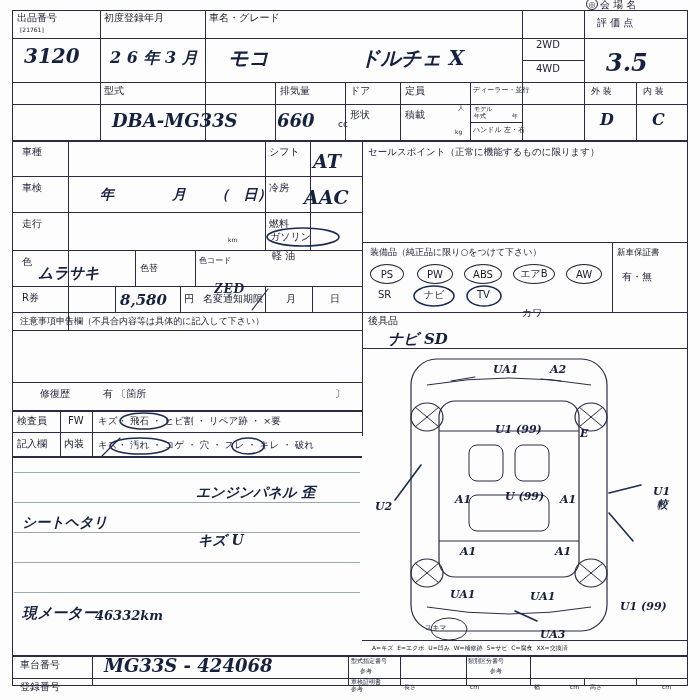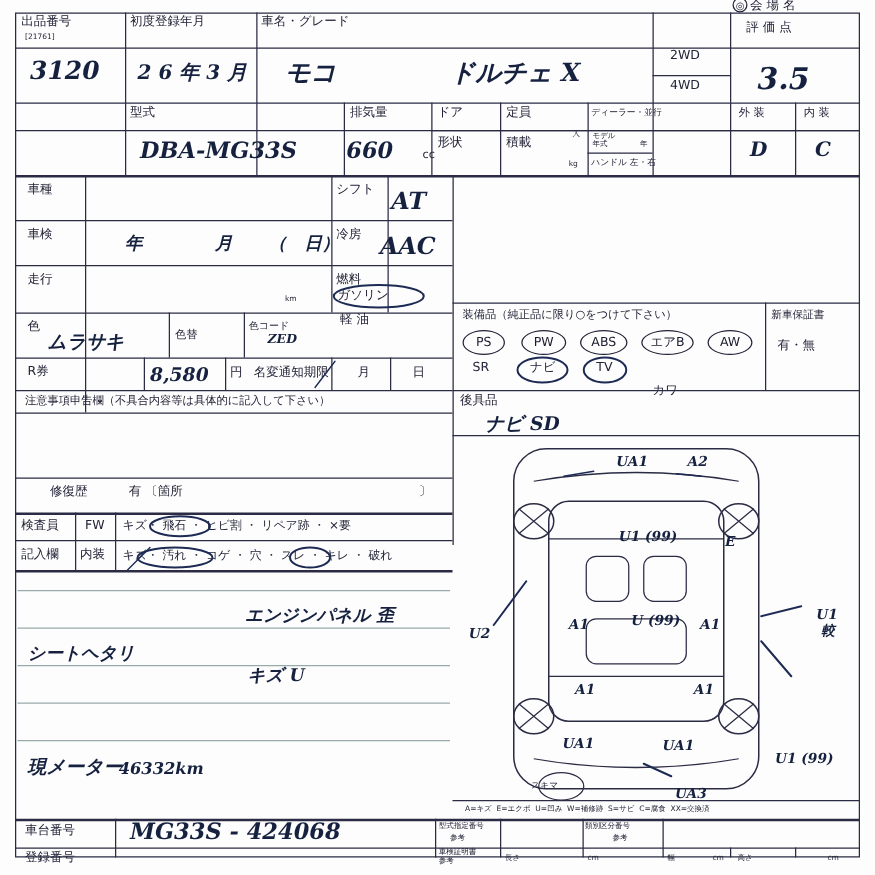--- a/index.html
+++ b/index.html
@@ -132,21 +132,21 @@
   <div class="lbl" style="left:270px;top:232px;font-size:10px;">ガソリン</div>
   <div class="lbl" style="left:272px;top:251px;font-size:10px;">軽 油</div>
   <svg class="b" style="left:263px;top:226px;" width="80" height="22" viewBox="0 0 80 22">
       <ellipse class="pen" cx="40" cy="11" rx="36" ry="9"></ellipse>
     </svg>
 
   <div class="lbl" style="left:22px;top:257px;font-size:10px;">色</div>
   <div class="hand sml" style="left:38px;top:264px;font-size:15px;">ムラサキ</div>
   <div class="lbl" style="left:140px;top:264px;font-size:9px;">色替</div>
   <div class="lbl" style="left:199px;top:257px;font-size:8px;">色コード</div>
-  <div class="hand sml" style="left:214px;top:266px;font-size:10px;">ZED</div>
+  <div class="hand sml" style="left:214px;top:280px;font-size:15px;font-family:Liberation Serif, serif;">ZED</div>
 
   <div class="lbl" style="left:22px;top:293px;font-size:10px;">R券</div>
   <div class="hand sml" style="left:120px;top:291px;font-size:15px;">8,580</div>
   <div class="lbl" style="left:184px;top:294px;font-size:10px;">円</div>
   <div class="lbl" style="left:203px;top:294px;font-size:10px;">名変通知期限</div>
   <div class="lbl" style="left:286px;top:294px;font-size:10px;">月</div>
   <div class="lbl" style="left:330px;top:294px;font-size:10px;">日</div>
   <svg class="b" style="left:250px;top:286px;" width="20" height="26" viewBox="0 0 20 26">
       <path class="pen2" d="M2 24 L18 3"></path>
     </svg>
@@ -180,20 +180,21 @@
   <div class="hline" style="left:14px;top:502px;width:346px;background:#9aa;"></div>
   <div class="hline" style="left:14px;top:532px;width:346px;background:#9aa;"></div>
   <div class="hline" style="left:14px;top:562px;width:346px;background:#9aa;"></div>
   <div class="hline" style="left:14px;top:592px;width:346px;background:#9aa;"></div>
   <div class="hand sml" style="left:196px;top:484px;font-size:14px;">エンジンパネル 歪</div>
   <div class="hand sml" style="left:22px;top:514px;font-size:14px;">シートヘタリ</div>
   <div class="hand sml" style="left:198px;top:532px;font-size:14px;">キズ U</div>
   <div class="hand sml" style="left:22px;top:604px;font-size:15px;">現メーター</div>
   <div class="hand tiny" style="left:95px;top:608px;font-size:13px;">46332km</div>
 
+  <div class="lbl" style="left:368px;top:147px;font-size:9.5px;">セールスポイント（正常に機能するものに限ります）</div>
   <div class="hline" style="left:362px;top:242px;width:326px;"></div>
   <div class="lbl" style="left:370px;top:248px;font-size:9px;">装備品（純正品に限り○をつけて下さい）</div>
   <div class="vline" style="left:612px;top:242px;height:70px;"></div>
   <div class="lbl" style="left:617px;top:248px;font-size:8.5px;">新車保証書</div>
   <div class="lbl" style="left:622px;top:272px;font-size:10px;">有・無</div>
 
   <div class="circ" style="left:370px;top:264px;width:34px;height:20px;border-radius:50%;font-size:10px;">PS</div>
   <div class="circ" style="left:417px;top:264px;width:36px;height:20px;font-size:10px;">PW</div>
   <div class="circ" style="left:464px;top:264px;width:38px;height:20px;font-size:10px;">ABS</div>
   <div class="circ" style="left:513px;top:264px;width:42px;height:20px;font-size:10px;">エアB</div>

